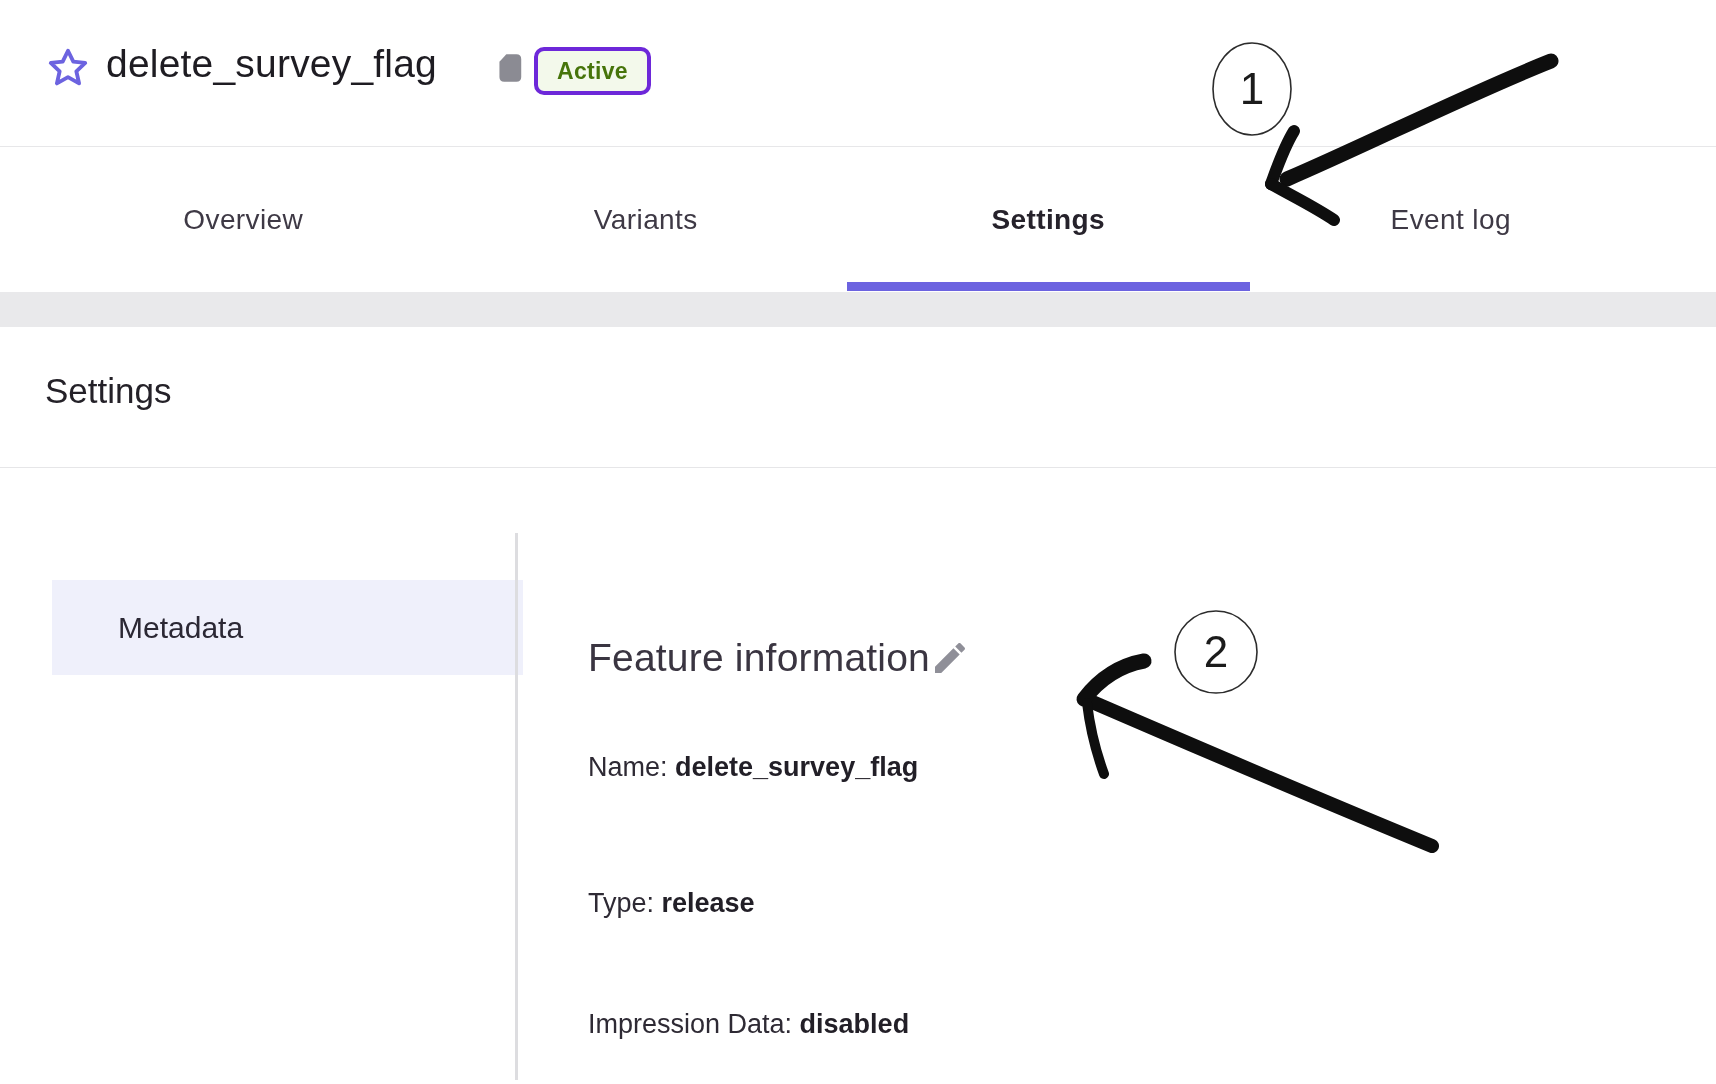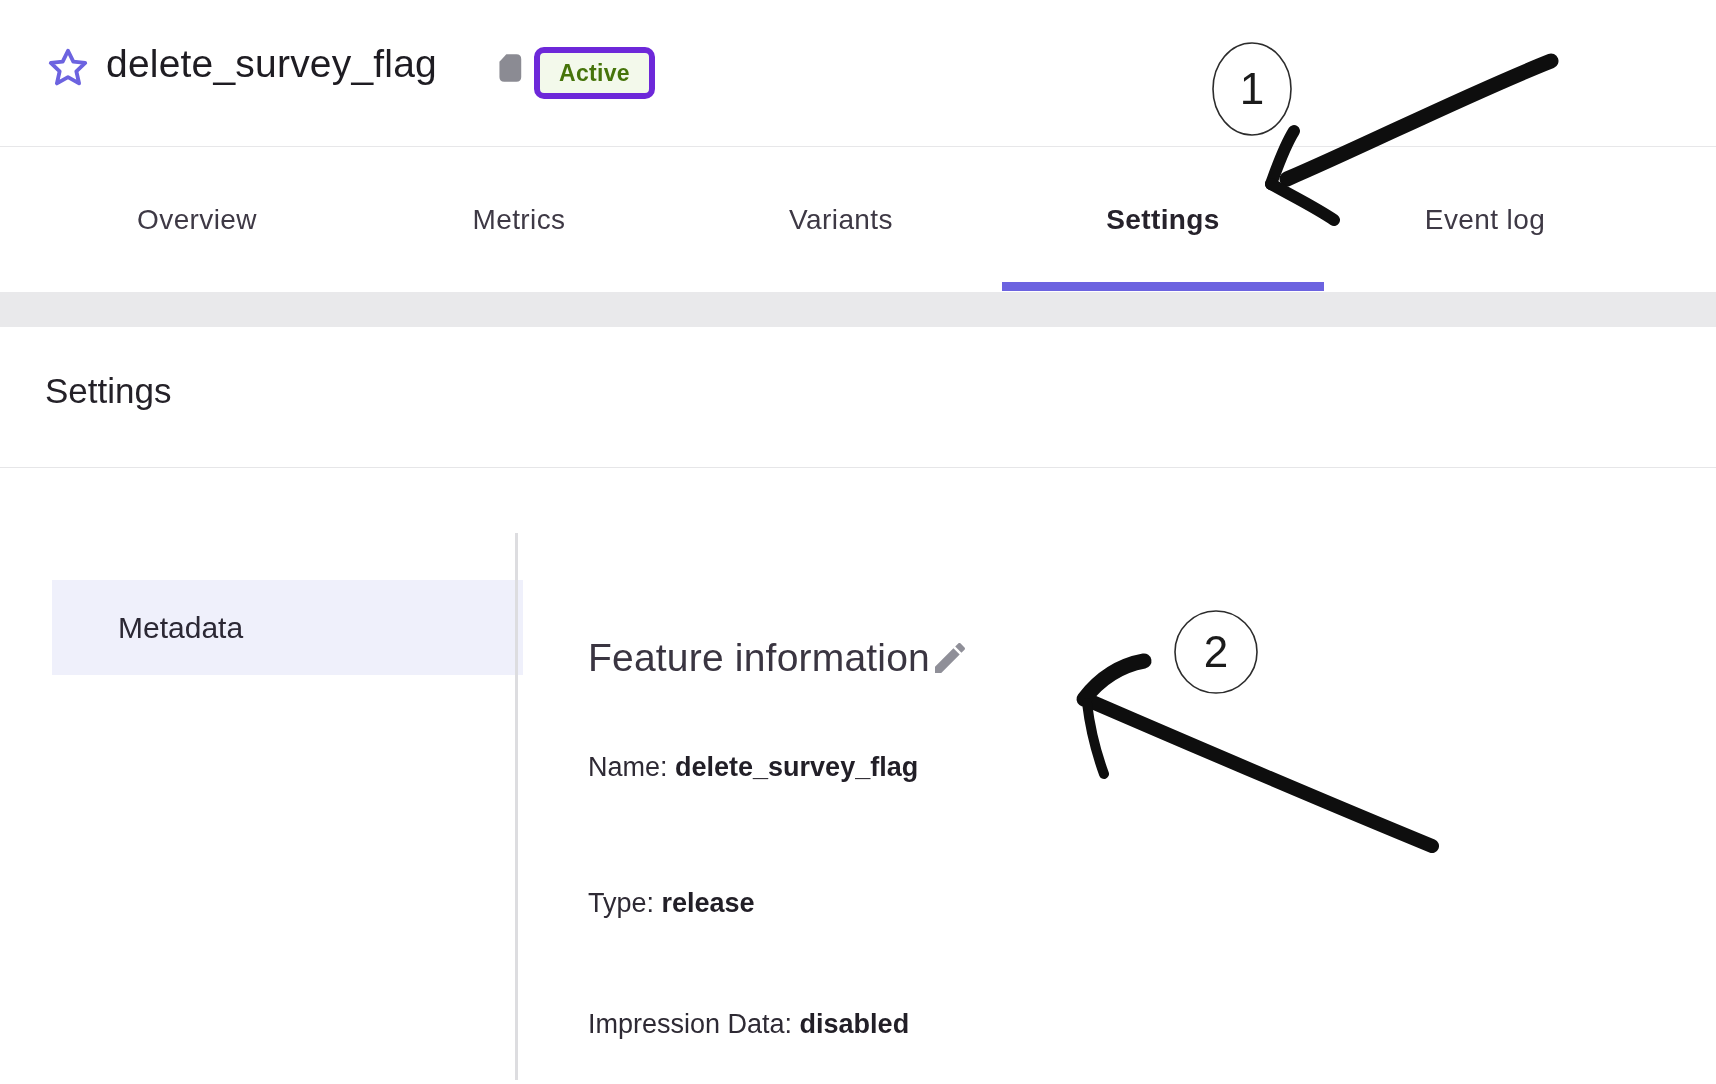--- a/index.html
+++ b/index.html
@@ -6,25 +6,25 @@
   body{width:1716px;height:1084px;position:relative;overflow:hidden;
        font-family:"Liberation Sans", sans-serif;color:#2b2831;}
   .page{position:absolute;inset:0;}
 
   
   .header{position:absolute;left:0;top:0;width:1716px;height:146px;background:#fff;border-bottom:1px solid #e7e7e9;}
   .star{position:absolute;left:46px;top:46px;width:44px;height:44px;cursor:pointer;}
   .flag-title{position:absolute;left:106px;top:42px;font-size:39px;font-weight:500;color:#1e1c22;letter-spacing:.2px;white-space:nowrap;}
   .copy{position:absolute;left:492px;top:50px;width:34px;height:36px;cursor:pointer;}
   .badge{position:absolute;left:534px;top:47px;height:40px;display:flex;align-items:center;
-         padding:0 19px;background:#f3f9eb;border:6px solid #6d28d9;border-radius:10px;
+         padding:0 19px;background:#f3f9eb;border:4px solid #6d28d9;border-radius:10px;
          color:#46740a;font-size:23px;font-weight:700;letter-spacing:.3px;}
 
   
-  .tabs{position:absolute;left:36px;top:147px;width:1610px;height:145px;display:flex;}
+  .tabs{position:absolute;left:42px;top:147px;width:1610px;height:145px;display:flex;}
   .tab{flex:1 1 0;position:relative;display:flex;align-items:center;justify-content:center;
        font-size:28px;color:#3e3945;letter-spacing:.4px;cursor:pointer;}
   .tab .ink{display:none;position:absolute;left:0;right:0;bottom:1px;height:9px;background:#6c63e0;}
   .tab.active{font-weight:700;color:#26222b;}
   .tab.active .ink{display:block;}
 
   .grayband{position:absolute;left:0;top:292px;width:1716px;height:35px;background:#e9e9eb;}
 
   
   .section-head{position:absolute;left:0;top:327px;width:1716px;height:140px;background:#fff;border-bottom:1px solid #e6e6e8;}
@@ -60,23 +60,20 @@
     <div class="flag-title">delete_survey_flag</div>
     <svg class="copy" viewBox="0 0 32 32">
       <path d="M13.5 3 H23 Q27.5 3 27.5 7.5 V24.5 Q27.5 29 23 29 H11.5 Q7 29 7 24.5 V10 Z" fill="#8b8b93"></path>
     </svg>
     <div class="badge">Active</div>
   </div>
 
   <div class="tabs">
     <div class="tab">
       <span>Overview</span>
-    </div>
-    <div class="tab">
-      <span>Metrics</span>
     </div>
     <div class="tab">
       <span>Variants</span>
     </div>
     <div class="tab active">
       <span>Settings</span>
         <i class="ink"></i>
     </div>
     <div class="tab">
       <span>Event log</span>

